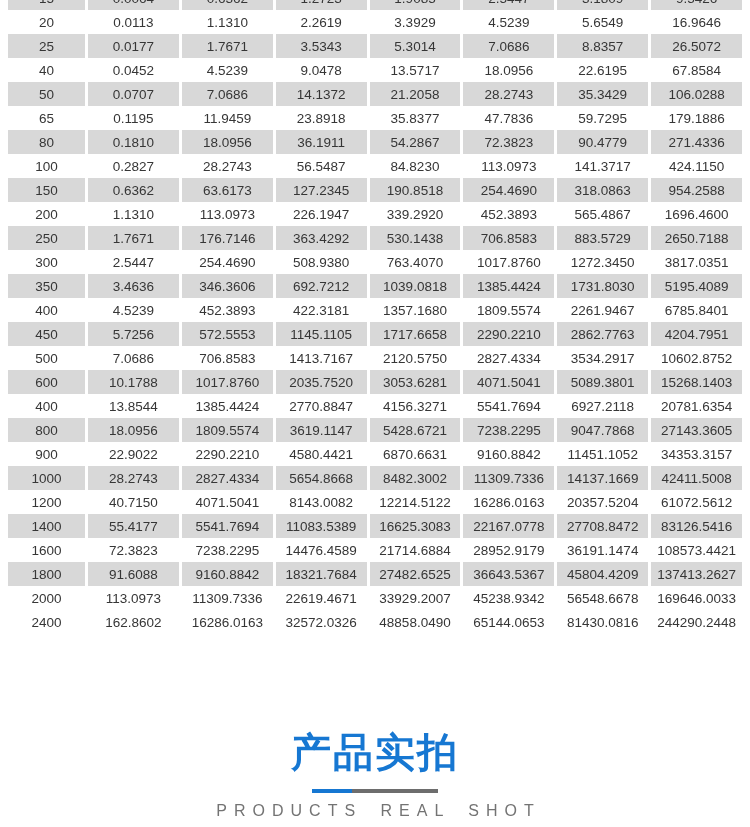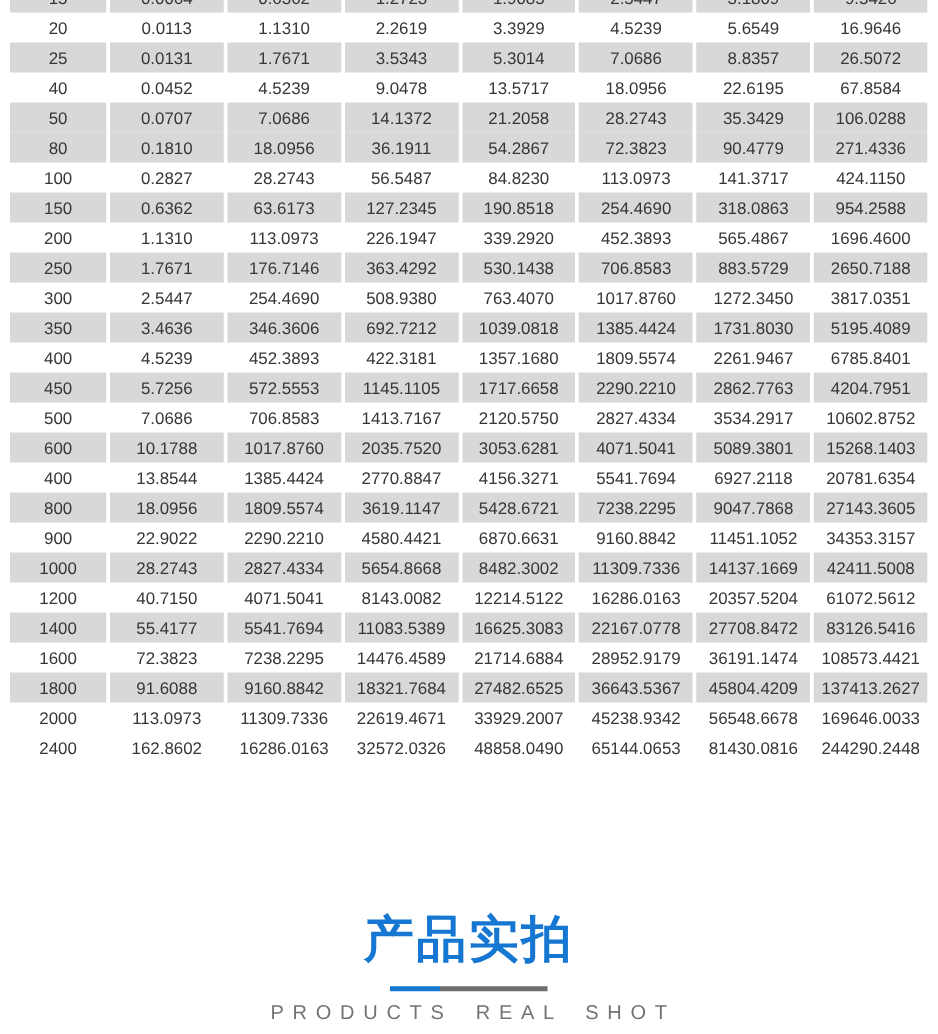--- a/index.html
+++ b/index.html
@@ -77,21 +77,21 @@
           <div class="cell">0.0113</div>
           <div class="cell">1.1310</div>
           <div class="cell">2.2619</div>
           <div class="cell">3.3929</div>
           <div class="cell">4.5239</div>
           <div class="cell">5.6549</div>
           <div class="cell">16.9646</div>
         </div>
         <div class="row alt">
           <div class="cell c0">25</div>
-          <div class="cell">0.0131</div>
+          <div class="cell">0.0177</div>
           <div class="cell">1.7671</div>
           <div class="cell">3.5343</div>
           <div class="cell">5.3014</div>
           <div class="cell">7.0686</div>
           <div class="cell">8.8357</div>
           <div class="cell">26.5072</div>
         </div>
         <div class="row">
           <div class="cell c0">40</div>
           <div class="cell">0.0452</div>
@@ -105,20 +105,30 @@
         <div class="row alt">
           <div class="cell c0">50</div>
           <div class="cell">0.0707</div>
           <div class="cell">7.0686</div>
           <div class="cell">14.1372</div>
           <div class="cell">21.2058</div>
           <div class="cell">28.2743</div>
           <div class="cell">35.3429</div>
           <div class="cell">106.0288</div>
         </div>
+        <div class="row">
+          <div class="cell c0">65</div>
+          <div class="cell">0.1195</div>
+          <div class="cell">11.9459</div>
+          <div class="cell">23.8918</div>
+          <div class="cell">35.8377</div>
+          <div class="cell">47.7836</div>
+          <div class="cell">59.7295</div>
+          <div class="cell">179.1886</div>
+        </div>
         <div class="row alt">
           <div class="cell c0">80</div>
           <div class="cell">0.1810</div>
           <div class="cell">18.0956</div>
           <div class="cell">36.1911</div>
           <div class="cell">54.2867</div>
           <div class="cell">72.3823</div>
           <div class="cell">90.4779</div>
           <div class="cell">271.4336</div>
         </div>

